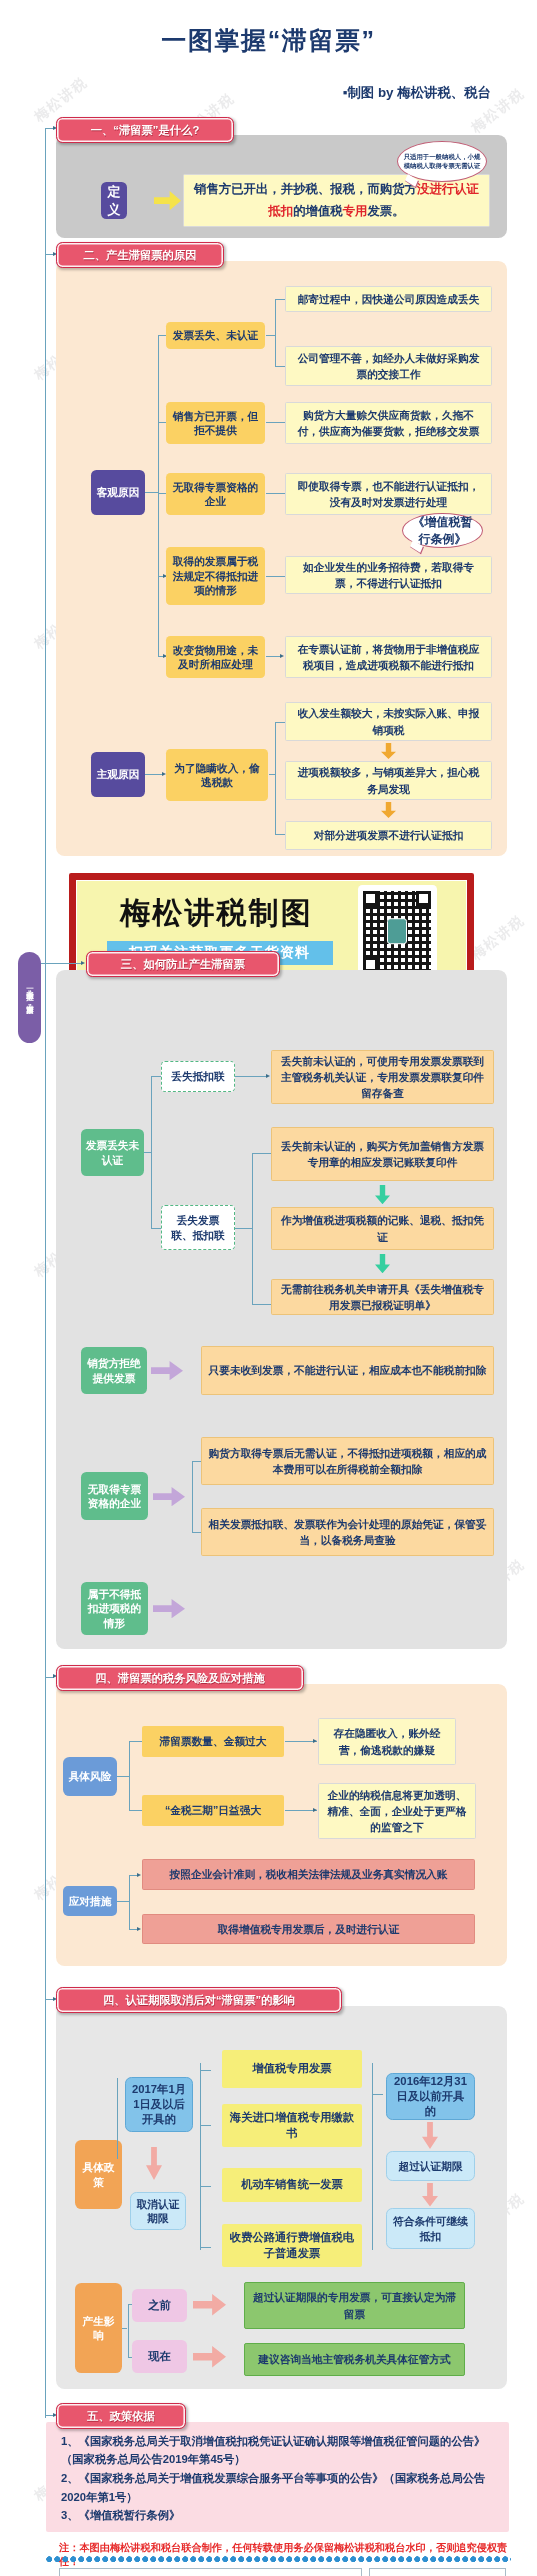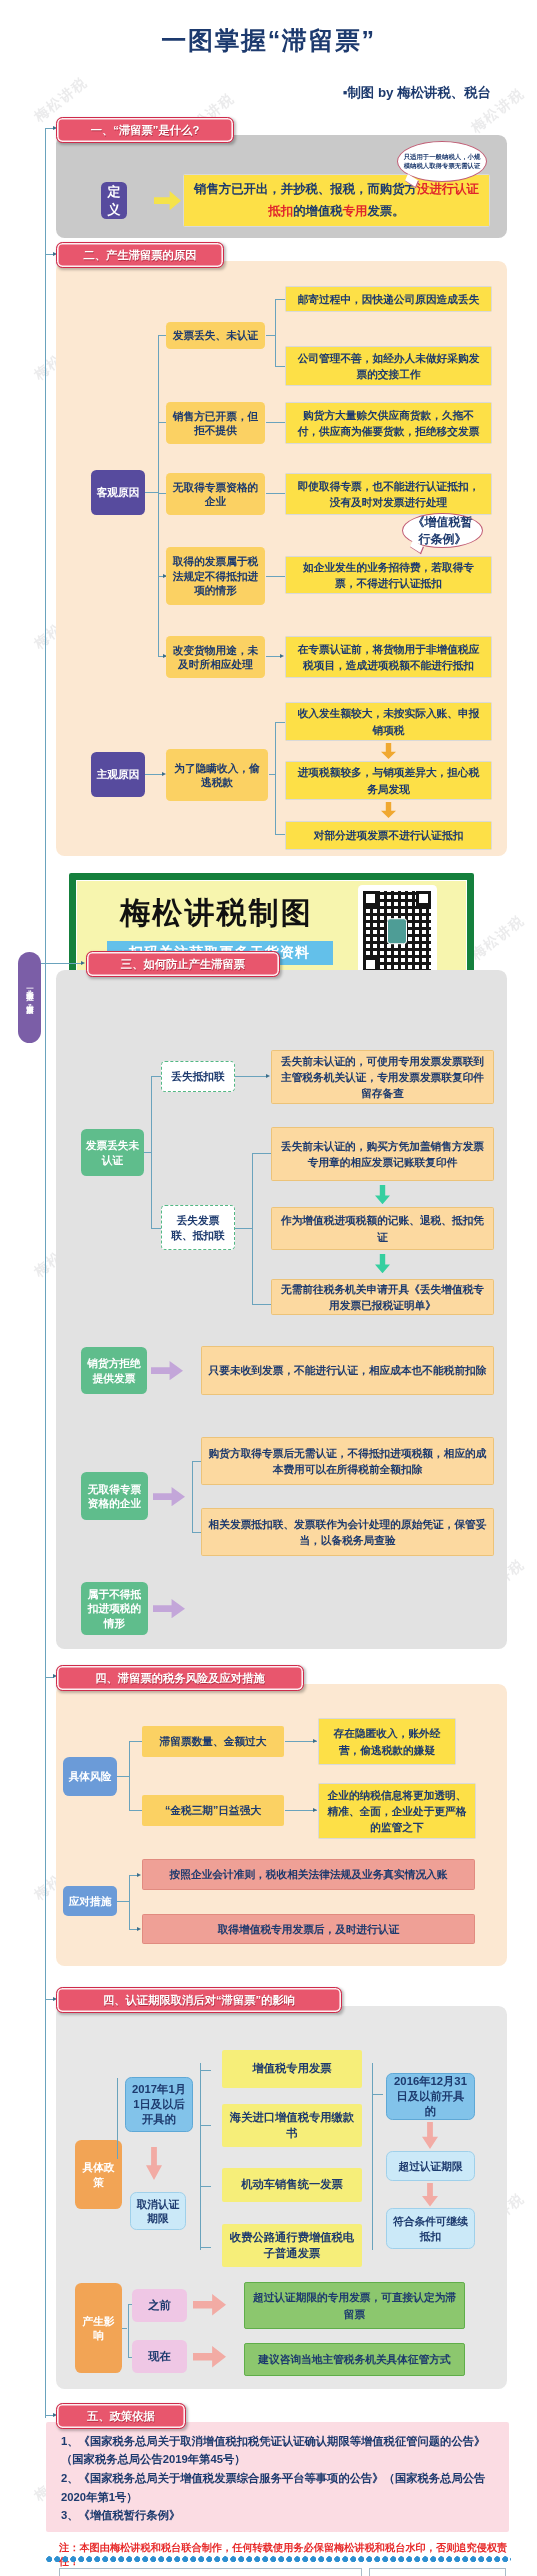--- a/index.html
+++ b/index.html
@@ -13,21 +13,21 @@
       font-size:13.4px;font-weight:bold;color:#1d3a6e;}
   .sec-header{position:absolute;background:#e8566d;border:1.1px solid #cf2b4b;border-radius:6.4px;
       box-shadow:inset 0 0 0 1.6px rgba(255,255,255,.9),1.1px 1.6px 2.7px rgba(0,0,0,.25);
       color:#fff;font-weight:bold;font-size:11.3px;display:flex;align-items:center;
       justify-content:center;white-space:nowrap;padding:0 7.5px;z-index:5;text-shadow:0.5px 0.5px 0.5px rgba(120,0,20,.5);}
   .panel{position:absolute;border-radius:8.6px;}
   .node{position:absolute;display:flex;align-items:center;justify-content:center;text-align:center;
       font-weight:bold;border-radius:4.3px;line-height:1.35;padding:2.1px 4.3px;box-sizing:border-box;}
   .purple{background:#574b9e;color:#fff;font-size:10.7px;border-radius:5.4px;}
   .yellow{background:#fbd163;color:#1d3a6e;font-size:10.7px;}
-  .leaf{position:absolute;background:#fde047;border:0.5px solid #d9d9d9;color:#1d3a6e;font-weight:bold;
+  .leaf{position:absolute;background:#fef9c3;border:0.5px solid #d9d9d9;color:#1d3a6e;font-weight:bold;
       font-size:10.7px;display:flex;align-items:center;justify-content:center;text-align:center;
       line-height:1.5;padding:2.1px 6.4px;box-sizing:border-box;border-radius:1.6px;}
   .green-node{background:#5fbd8c;color:#fff;font-size:10.7px;border-radius:5.4px;}
   .dashed{background:#fff;border:1.1px dashed #52b884;color:#1d3a6e;font-size:10.7px;border-radius:4.3px;}
   .orange-leaf{background:#fcd9a0;border:0.5px solid #ecc379;border-radius:1.6px;}
   .blue-node{background:#6b9bd8;color:#fff;font-size:10.7px;}
   .salmon{background:#efa096;border:0.5px solid #e18b80;border-radius:1.6px;}
   .pol-orange{background:#f2a455;color:#fff;font-size:10.7px;border-radius:6.4px;}
   .lblue{background:#cbe9f8;border:0.5px solid #9fd0ea;color:#1d3a6e;font-size:10.7px;border-radius:6.4px;}
   .dblue{background:#82c3ea;border:0.5px solid #5ea8d6;color:#1d3a6e;font-size:11.3px;border-radius:6.4px;}
@@ -42,21 +42,21 @@
   .tri{position:absolute;width:0;height:0;border-top:2.7px solid transparent;
       border-bottom:2.7px solid transparent;border-left:4.3px solid #3c6e8a;}
   .bubble{position:absolute;background:#fff;border:1.1px solid #c05c74;border-radius:50%;
       display:flex;align-items:center;justify-content:center;text-align:center;
       font-size:6.4px;font-weight:bold;color:#1d3a6e;padding:4.3px 5.4px;box-sizing:border-box;z-index:4;}
   .bubble::after{content:'';position:absolute;left:8.6px;bottom:-4.8px;width:8.6px;height:8.6px;background:#fff;
       border-right:1.1px solid #c05c74;border-bottom:1.1px solid #c05c74;transform:skewX(30deg) rotate(45deg);}
   .spine-pill{position:absolute;left:17.7px;top:952px;width:23.6px;height:91px;background:#7b5ea7;
       border-radius:11.8px;color:#fff;display:flex;align-items:center;justify-content:center;
       writing-mode:vertical-rl;text-orientation:upright;font-size:7.5px;font-weight:bold;letter-spacing:1.1px;z-index:6;}
-  .qr-banner{position:absolute;left:69px;top:873px;width:405px;height:116px;background:#15803d;
+  .qr-banner{position:absolute;left:69px;top:873px;width:405px;height:116px;background:#b91c1c;
       border-radius:2.1px;box-sizing:border-box;padding:7px;}
   .qr-inner{position:relative;width:100%;height:100%;background:#f7f5ae;border:1.1px solid #fff;box-sizing:border-box;}
   .qr-title{position:absolute;left:16px;top:11.8px;width:247px;text-align:center;font-size:30px;
       font-weight:bold;color:#111;letter-spacing:2.1px;}
   .qr-strip{position:absolute;left:29.5px;top:60px;width:226px;height:23.6px;background:#63c0ea;
       display:flex;align-items:center;justify-content:center;color:#fff;font-weight:bold;font-size:14px;letter-spacing:1.1px;}
   .qr{position:absolute;right:29.5px;top:4.3px;width:79px;height:92px;background:#fff;border-radius:4.3px;padding:5.4px;box-sizing:border-box;}
   .qr-px{position:relative;width:100%;height:100%;
       background-image:repeating-linear-gradient(0deg,#151515 0 3.2px,transparent 3.2px 7px),
                        repeating-linear-gradient(90deg,#151515 0 3.2px,transparent 3.2px 7px);}

